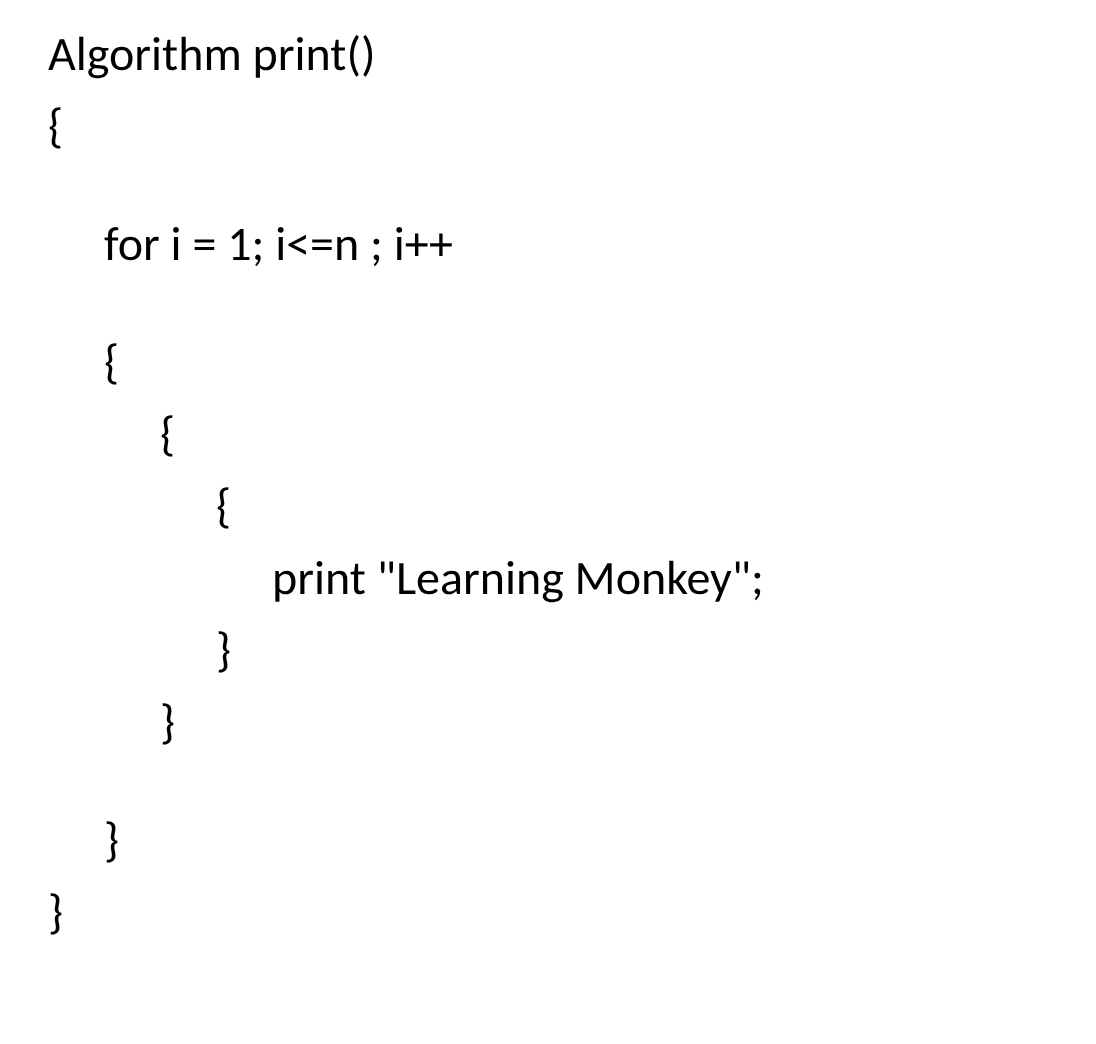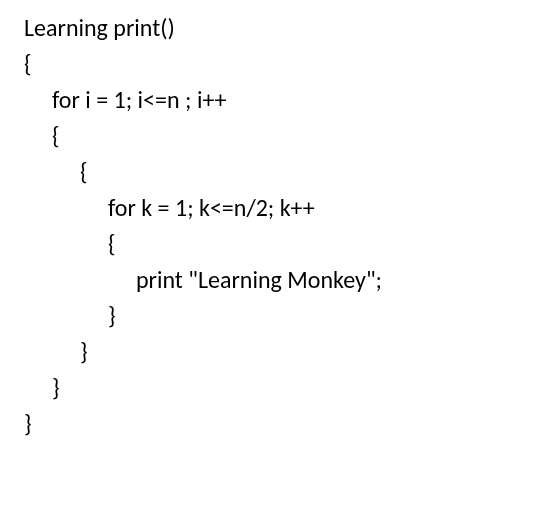--- a/index.html
+++ b/index.html
@@ -13,35 +13,34 @@
     height: 522px;
   }
   .code-block {
     padding: 10px 0 0 24px;
     line-height: 1.5;
   }
   .line {
     white-space: pre;
   }
   .indent-0 { padding-left: 0; }
-  .indent-1 { padding-left: 28px; }
+  .indent-1 { padding-left: 28px; margin-top: 23px; }
   .indent-2 { padding-left: 56px; }
   .indent-3 { padding-left: 84px; }
   .indent-4 { padding-left: 112px; }
   sup { font-size: 0.65em; vertical-align: super; line-height: 0; }
 </style>
 </head>
 <body>
 
 <div class="code-block">
-  <div class="line indent-0">Learning print()</div>
+  <div class="line indent-0">Algorithm print()</div>
   <div class="line indent-0">{</div>
   <div class="line indent-1">for i = 1; i&lt;=n ; i++</div>
   <div class="line indent-1">{</div>
   <div class="line indent-2">{</div>
-  <div class="line indent-3">for k = 1; k&lt;=n/2; k++</div>
   <div class="line indent-3">{</div>
   <div class="line indent-4">print "Learning Monkey";</div>
   <div class="line indent-3">}</div>
   <div class="line indent-2">}</div>
   <div class="line indent-1">}</div>
   <div class="line indent-0">}</div>
 </div>
 
 </body></html>

